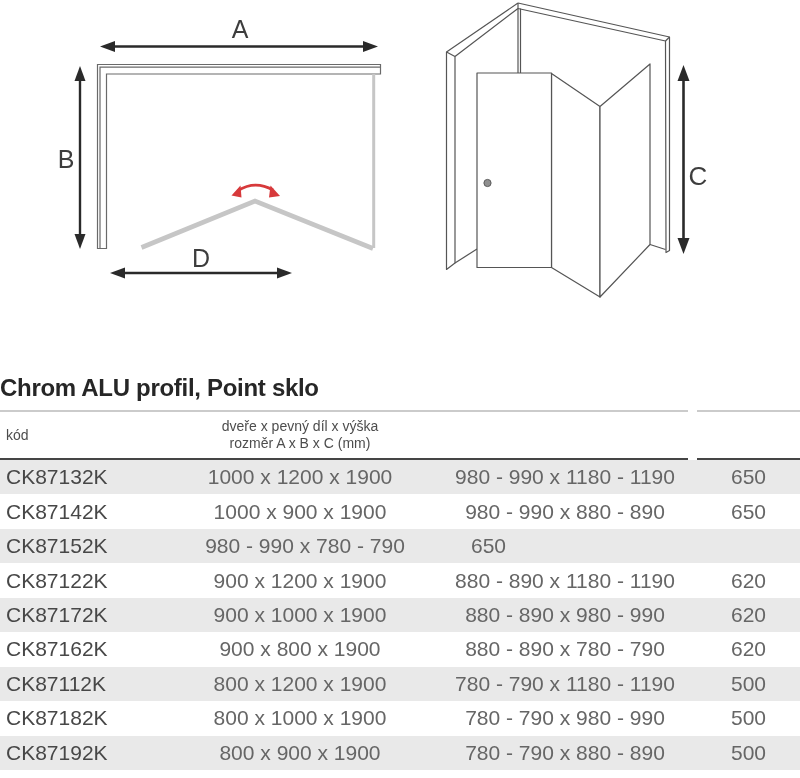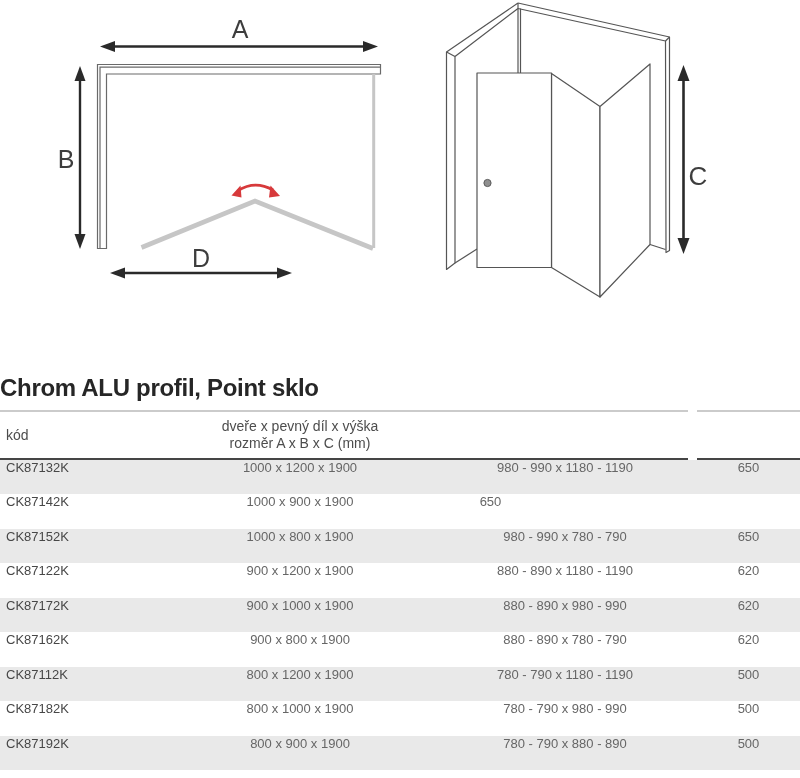--- a/index.html
+++ b/index.html
@@ -26,22 +26,22 @@
     display:flex; align-items:center;
   }
   .cell-code   { width:170px; padding-left:6px; text-align:left; }
   .cell-size   { width:260px; text-align:center; }
   .cell-adjust { width:258px; text-align:center; padding-left:12px; }
   .cell-gap    { width:9px; }
   .cell-entry  { width:103px; text-align:center; }
   .hrow .hc { font-size:14px; line-height:17px; color:#4d4d4d; }
   .tbody { height:310px; display:flex; flex-direction:column; }
   .trow {
-    flex:1; display:flex; align-items:flex-start;
-    font-size:13px; color:#666666;
+    flex:1; display:flex; align-items:center;
+    font-size:21px; color:#666666;
   }
   .trow.stripe { background:#e9e9e9; }
   .trow .cell-code { color:#474747; }
 </style>
 </head>
 <body>
 
 <div class="page">
 
   <svg class="diagram-svg" width="800" height="360" viewBox="0 0 800 360">
@@ -145,26 +145,26 @@
       <div class="trow stripe">
         <div class="cell-code">CK87132K</div>
         <div class="cell-size">1000 x 1200 x 1900</div>
         <div class="cell-adjust">980 - 990 x 1180 - 1190</div>
         <div class="cell-gap"></div>
         <div class="cell-entry">650</div>
       </div>
       <div class="trow">
         <div class="cell-code">CK87142K</div>
         <div class="cell-size">1000 x 900 x 1900</div>
+        <div class="cell-adjust">980 - 990 x 880 - 890</div>
         <div class="cell-gap"></div>
         <div class="cell-entry">650</div>
       </div>
       <div class="trow stripe">
         <div class="cell-code">CK87152K</div>
-        <div class="cell-size">1000 x 800 x 1900</div>
         <div class="cell-adjust">980 - 990 x 780 - 790</div>
         <div class="cell-gap"></div>
         <div class="cell-entry">650</div>
       </div>
       <div class="trow">
         <div class="cell-code">CK87122K</div>
         <div class="cell-size">900 x 1200 x 1900</div>
         <div class="cell-adjust">880 - 890 x 1180 - 1190</div>
         <div class="cell-gap"></div>
         <div class="cell-entry">620</div>

